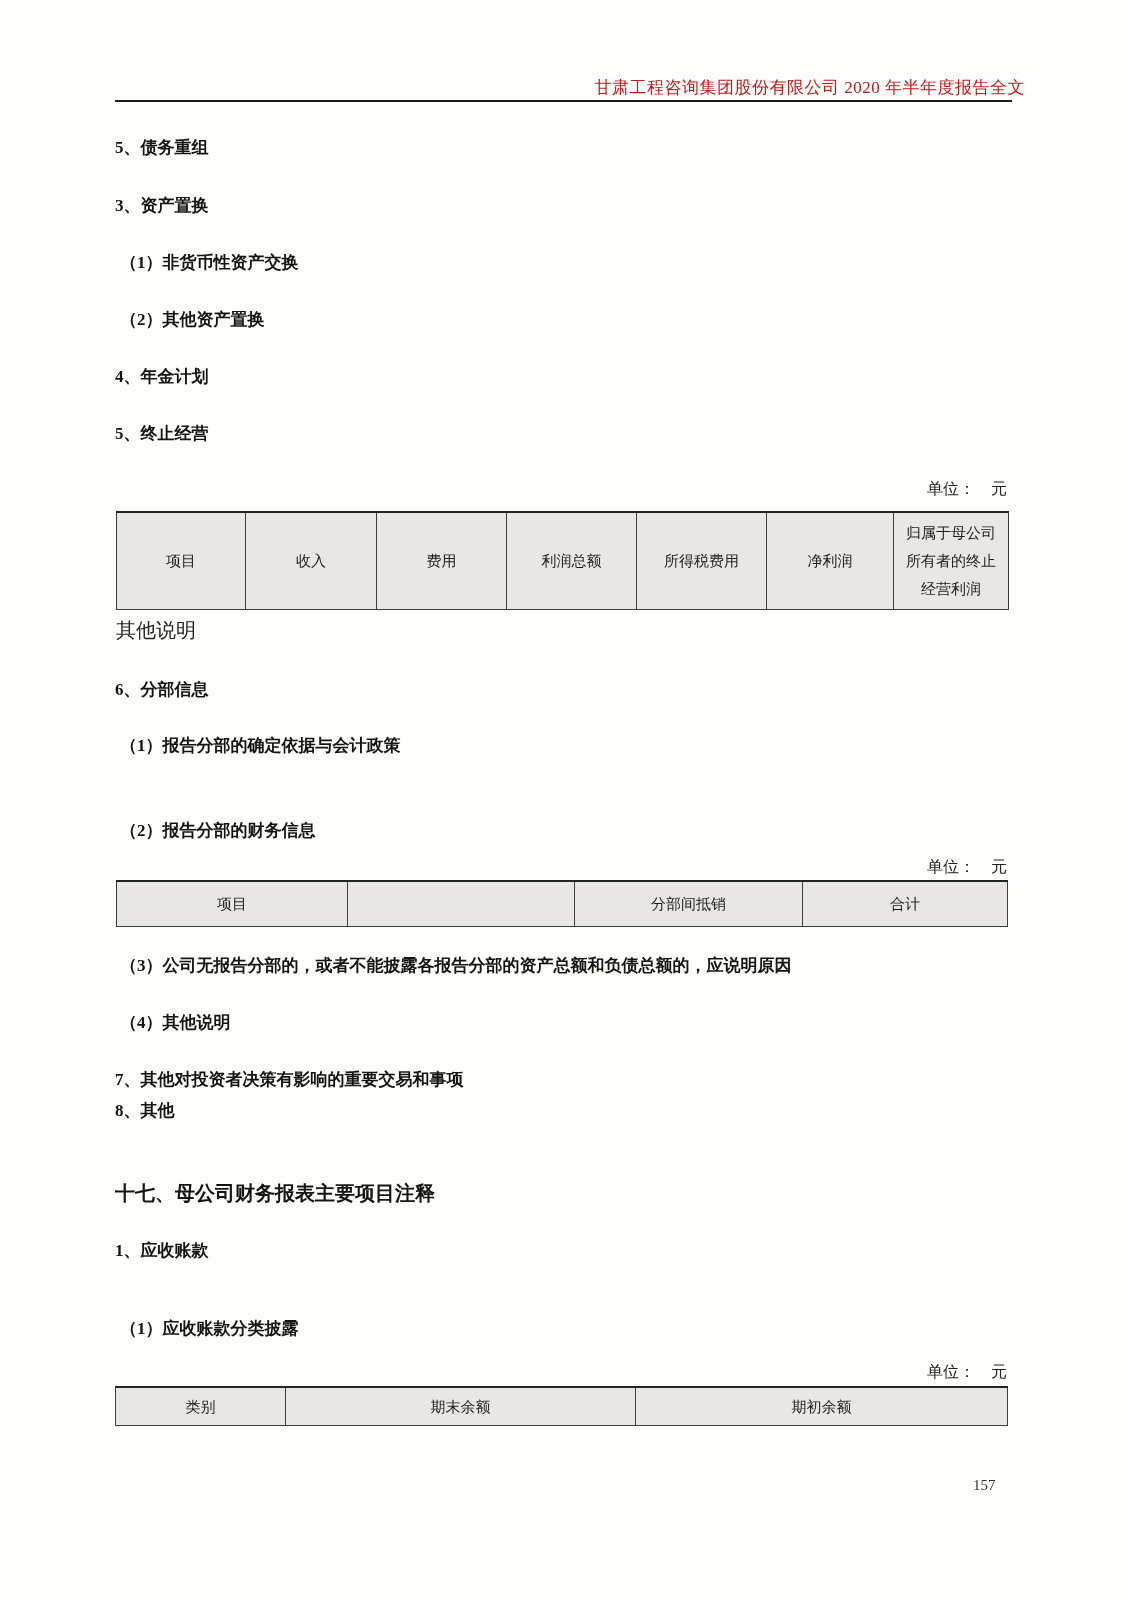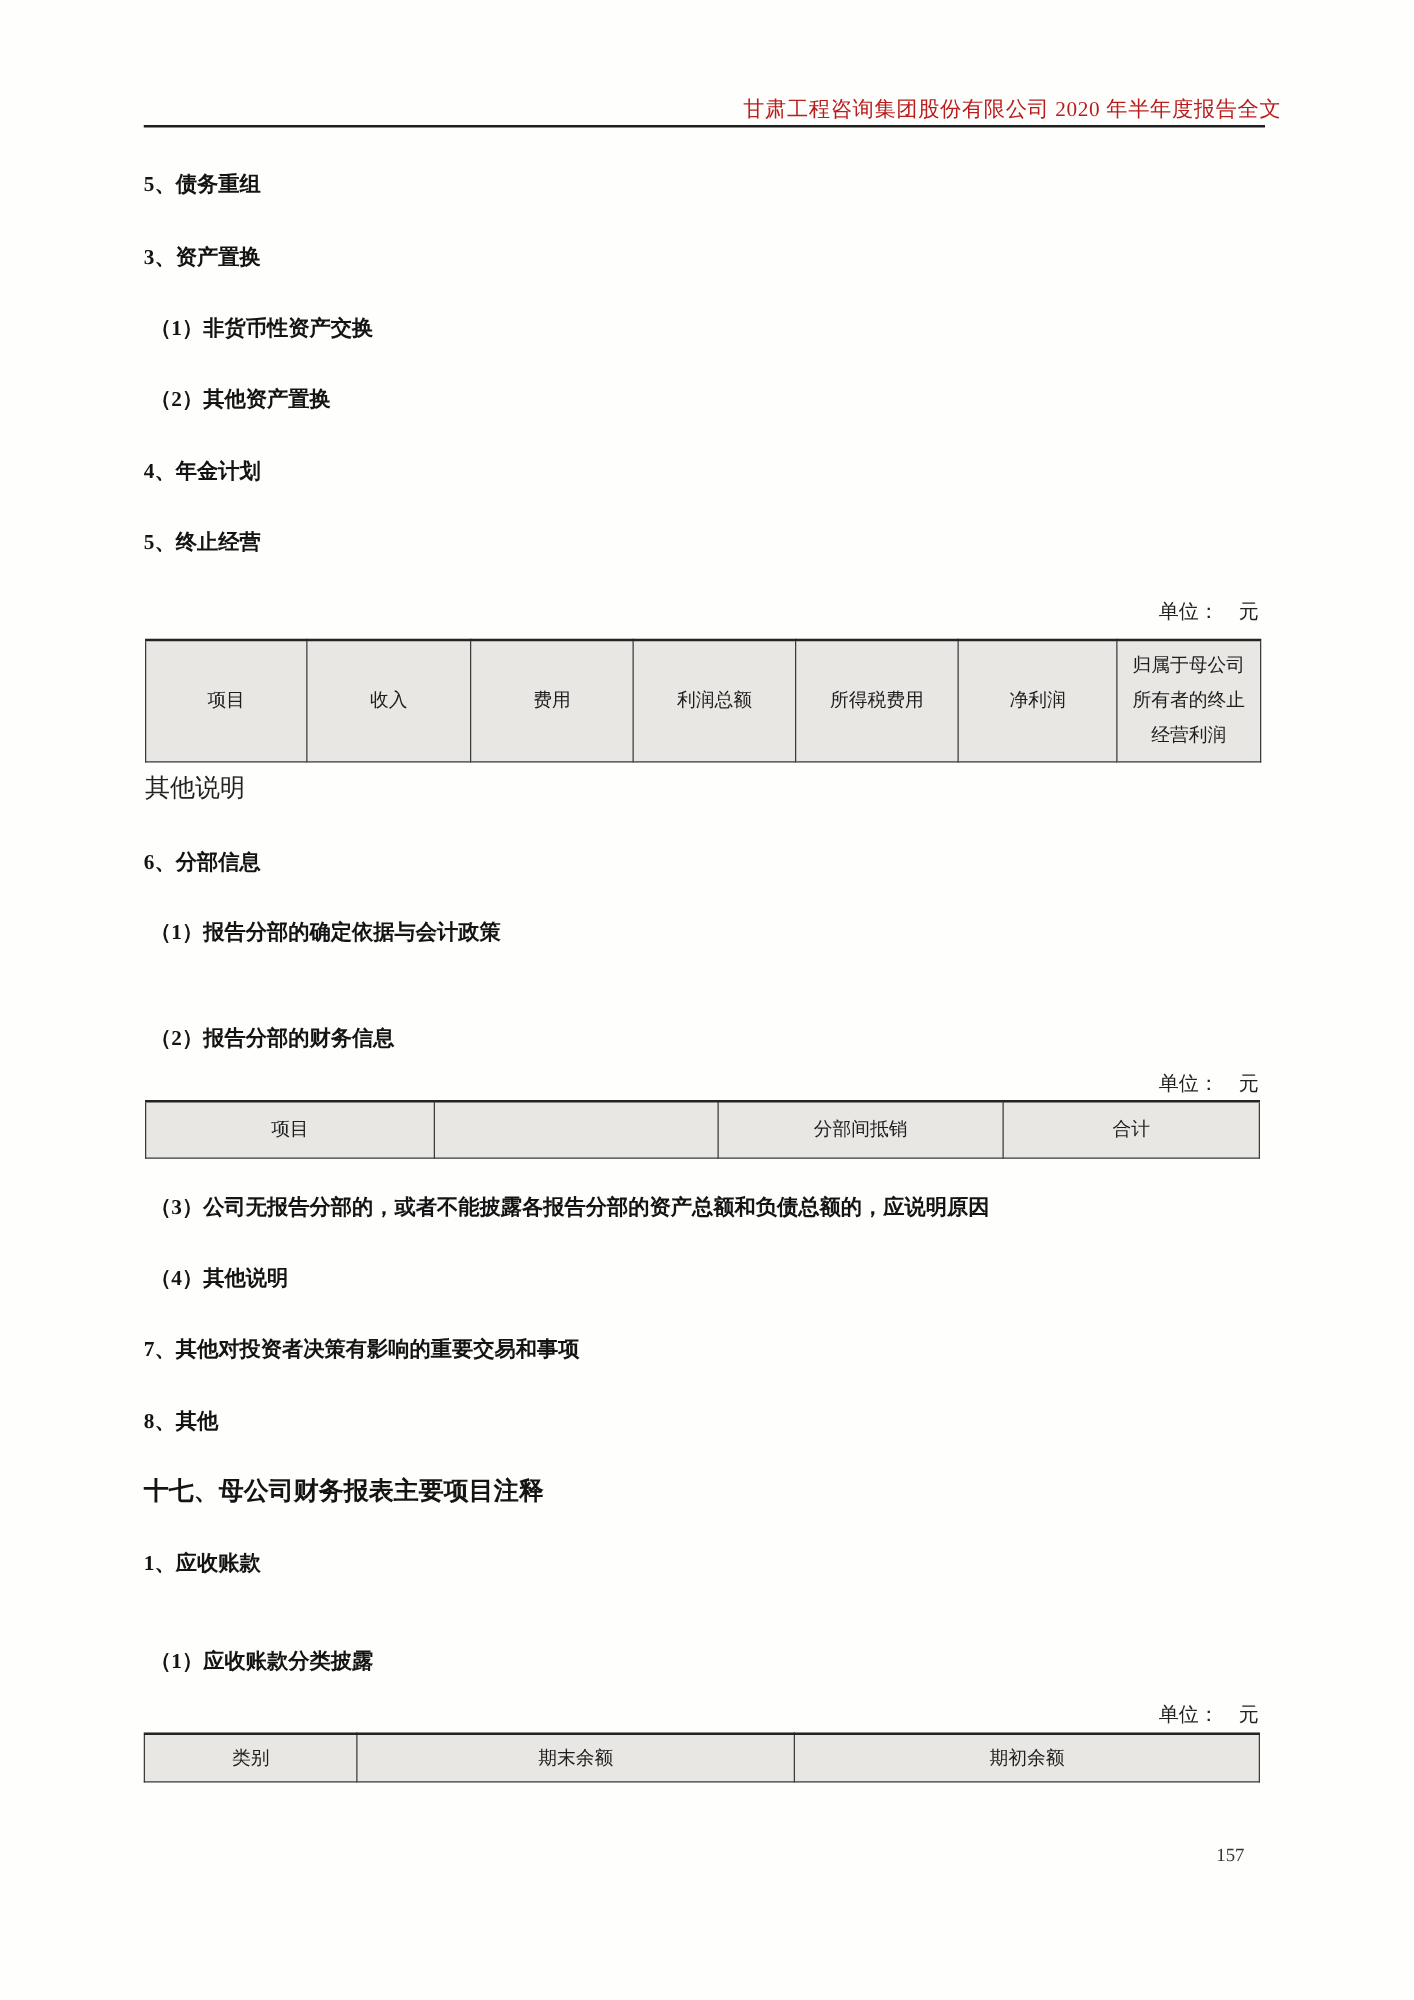--- a/index.html
+++ b/index.html
@@ -105,21 +105,21 @@
       <th></th>
       <th>分部间抵销</th>
       <th>合计</th>
     </tr>
   </tbody>
     </table>
 
   <div class="abs h" style="top:955px; left:120px;">（3）公司无报告分部的，或者不能披露各报告分部的资产总额和负债总额的，应说明原因</div>
   <div class="abs h" style="top:1012px; left:120px;">（4）其他说明</div>
   <div class="abs h" style="top:1069px; left:115px;">7、其他对投资者决策有影响的重要交易和事项</div>
-  <div class="abs h" style="top:1126px; left:115px;">8、其他</div>
+  <div class="abs h" style="top:1100px; left:115px;">8、其他</div>
   <div class="abs h h-big" style="top:1180px; left:115px;">十七、母公司财务报表主要项目注释</div>
   <div class="abs h" style="top:1240px; left:115px;">1、应收账款</div>
   <div class="abs h" style="top:1296px; left:120px;margin-top:22px;">（1）应收账款分类披露</div>
 
   <div class="abs unit" style="top:1362px; right:124px;">
     <span>单位：</span>
       <span>元</span>
   </div>
 
   <table class="tbl t3" style="top:1386px; left:115px; width:892px; height:40px;">

